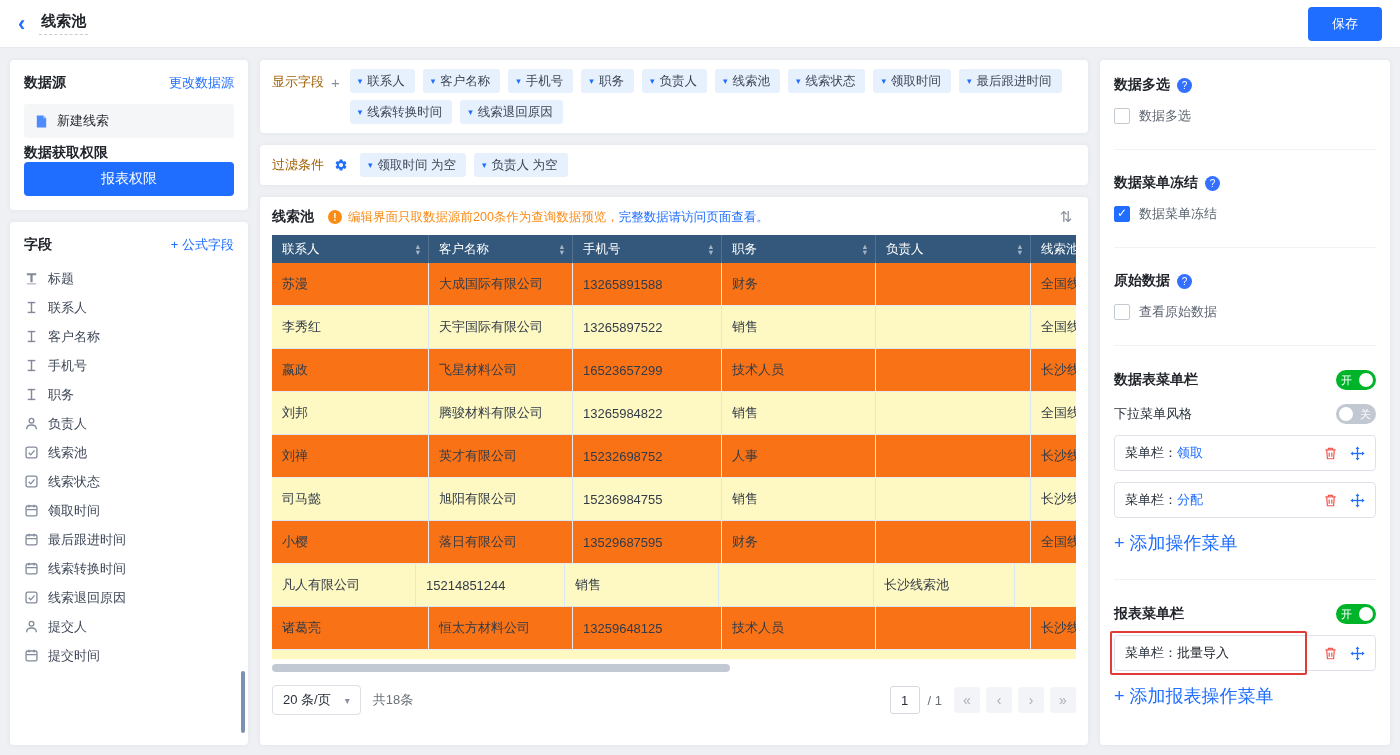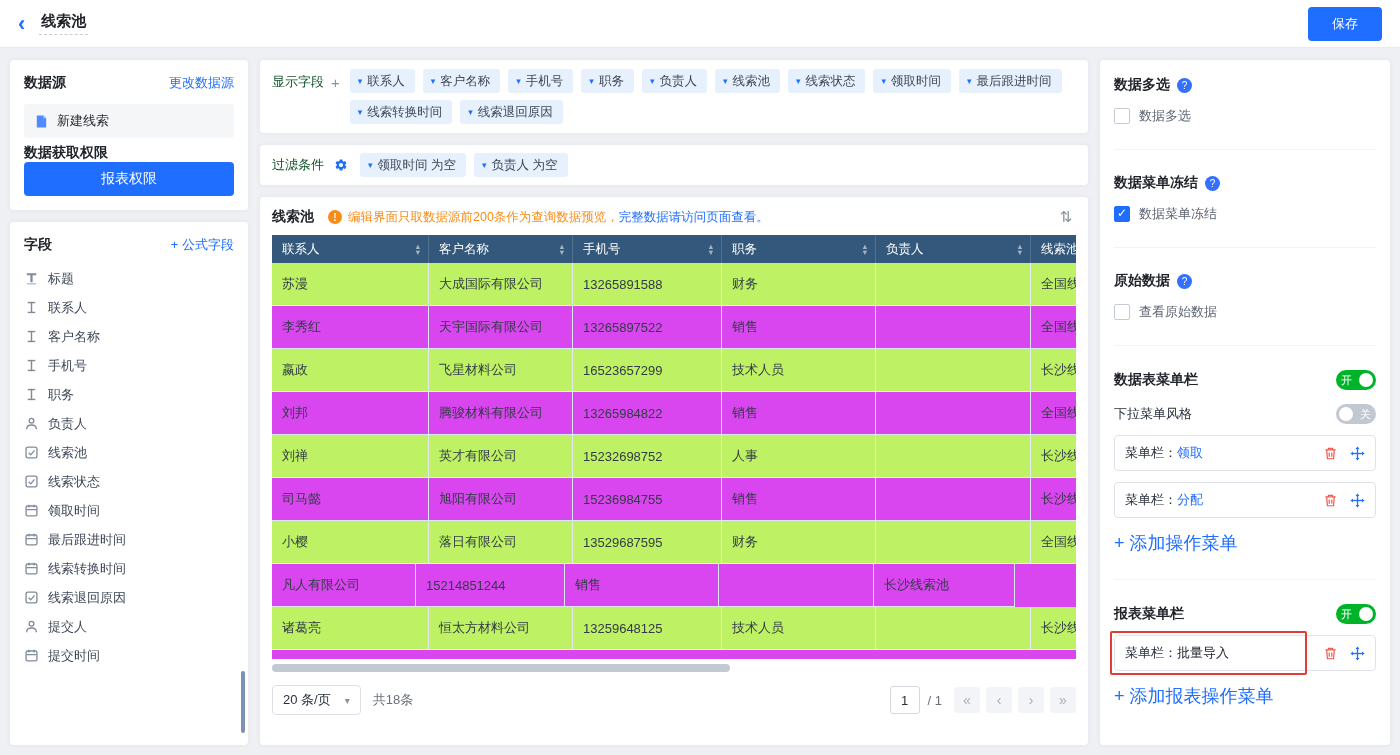--- a/index.html
+++ b/index.html
@@ -27,42 +27,42 @@
 .perm-btn{width:100%;height:34px;background:#1f6eff;color:#fff;border:none;border-radius:4px;font-size:14px;cursor:pointer;font-family:inherit;}
 .fields-panel{flex:1;padding:14px;position:relative;overflow:hidden;}
 .field-list{margin-top:10px;}
 .field-item{height:29px;display:flex;align-items:center;gap:9px;color:#3e4757;cursor:pointer;}
 .f-ico{display:flex;width:15px;flex:none;}
 .vthumb{position:absolute;right:3px;bottom:12px;width:4px;height:62px;border-radius:2px;background:#7c92b5;}
 
 .col-center{flex:1;display:flex;flex-direction:column;gap:12px;min-width:0;}
 .chips-panel{padding:9px 12px;display:flex;align-items:flex-start;}
 .chips-label-wrap{flex:none;display:flex;align-items:center;gap:7px;padding-top:4px;margin-right:10px;}
-.chips-label{font-size:13px;color:#14532d;}
+.chips-label{font-size:13px;color:#a16207;}
 .plus{color:#8a919e;font-size:15px;cursor:pointer;line-height:1;}
 .chips{display:flex;flex-wrap:wrap;gap:7px 8px;min-width:0;}
 .chip{background:#e7f1fe;border-radius:3px;height:24px;display:inline-flex;align-items:center;padding:0 10px 0 8px;cursor:pointer;white-space:nowrap;}
 .chip-caret{color:#1f6eff;font-size:9px;margin-right:5px;}
 .chip-text{color:#3d4757;font-size:12.5px;}
 .filter-panel{padding:8px 12px;display:flex;align-items:center;gap:8px;flex:none;}
 .gear{display:flex;margin:0 4px 0 2px;cursor:pointer;}
 
 .table-panel{flex:1;display:flex;flex-direction:column;min-height:0;}
 .tbl-top{display:flex;align-items:center;padding:11px 12px 9px;}
 .notice{display:flex;align-items:center;margin-left:14px;font-size:12.5px;}
 .warn-ico{width:14px;height:14px;background:#fa8c16;color:#fff;border-radius:50%;font-size:10px;font-weight:700;display:inline-flex;align-items:center;justify-content:center;margin-right:6px;flex:none;}
 .warn-text{color:#fa8c16;}
 .notice-link{color:#1f6eff;cursor:pointer;}
 .sortall{margin-left:auto;color:#8a919e;font-size:15px;cursor:pointer;padding:0 4px;}
 .table-wrap{margin:0 12px;overflow:hidden;flex:none;}
 .th-row{height:28px;background:#33587b;width:900px;display:flex;}
 .th{display:flex;align-items:center;justify-content:space-between;padding:0 8px 0 10px;color:#fff;font-size:12.5px;border-right:1px solid rgba(255,255,255,.16);flex:none;height:28px;}
 .sorters{display:flex;flex-direction:column;line-height:6.5px;font-size:8.5px;color:rgba(255,255,255,.55);cursor:pointer;text-align:center;}
-.tr{display:flex;width:900px;height:43px;background:#bef264;}
-.tr.alt{background:#d946ef;}
+.tr{display:flex;width:900px;height:43px;background:#f97316;}
+.tr.alt{background:#fef9c3;}
 .td{display:flex;align-items:center;padding:0 10px;font-size:13px;color:#323b47;border-right:1px solid #e7ebf1;border-bottom:1px solid #e7ebf1;white-space:nowrap;overflow:hidden;flex:none;height:43px;}
 .tr.alt .td{border-right-color:#d9e6f3;border-bottom-color:#d9e6f3;}
 .sliver{height:9px;overflow:hidden;}
 .hscroll{margin:5px 12px 0;height:9px;flex:none;}
 .hthumb{width:57%;height:8px;border-radius:4px;background:#c3c9d2;cursor:pointer;}
 .pager{display:flex;align-items:center;margin:12px 12px 0;padding-bottom:6px;}
 .psize{height:30px;border:1px solid #dcdfe5;border-radius:4px;display:inline-flex;align-items:center;gap:14px;padding:0 10px;cursor:pointer;color:#2a313c;background:#fff;}
 .ps-caret{color:#8a919e;font-size:10px;}
 .total{color:#697077;margin-left:12px;}
 .pg-right{margin-left:auto;display:flex;align-items:center;gap:6px;}

